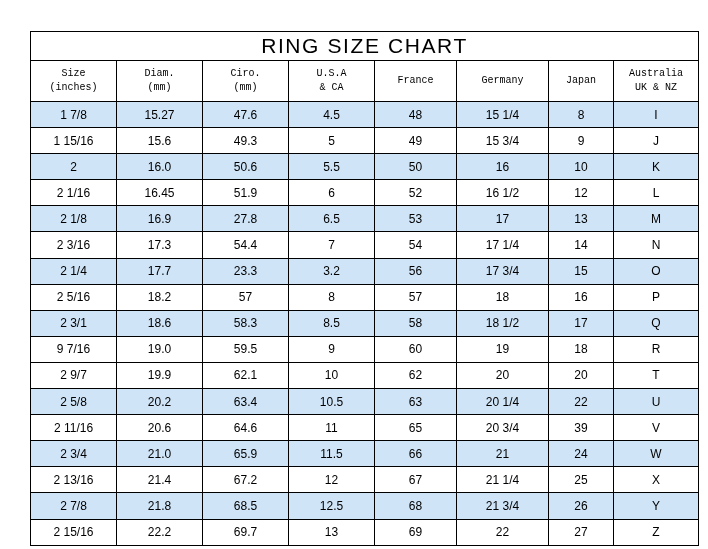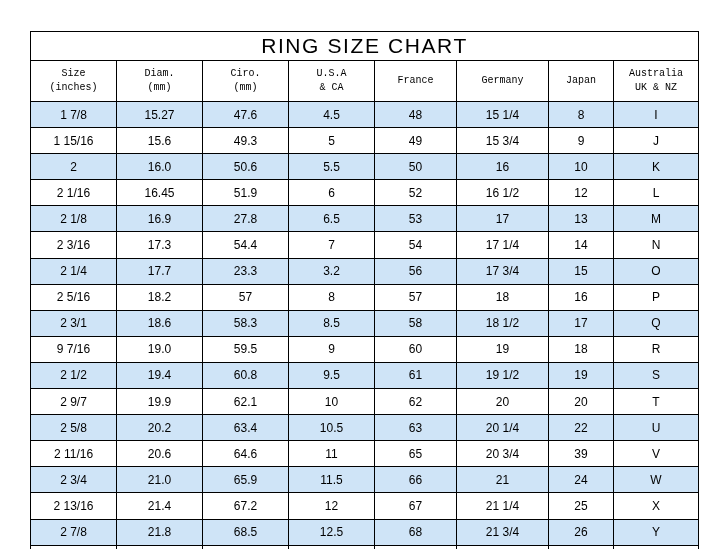--- a/index.html
+++ b/index.html
@@ -200,30 +200,20 @@
           <tr class="plain">
             <td class="data">9 7/16</td>
             <td class="data">19.0</td>
             <td class="data">59.5</td>
             <td class="data">9</td>
             <td class="data">60</td>
             <td class="data">19</td>
             <td class="data">18</td>
             <td class="data">R</td>
           </tr>
-          <tr class="alt">
-            <td class="data">2 1/2</td>
-            <td class="data">19.4</td>
-            <td class="data">60.8</td>
-            <td class="data">9.5</td>
-            <td class="data">61</td>
-            <td class="data">19 1/2</td>
-            <td class="data">19</td>
-            <td class="data">S</td>
-          </tr>
           <tr class="plain">
             <td class="data">2 9/7</td>
             <td class="data">19.9</td>
             <td class="data">62.1</td>
             <td class="data">10</td>
             <td class="data">62</td>
             <td class="data">20</td>
             <td class="data">20</td>
             <td class="data">T</td>
           </tr>

